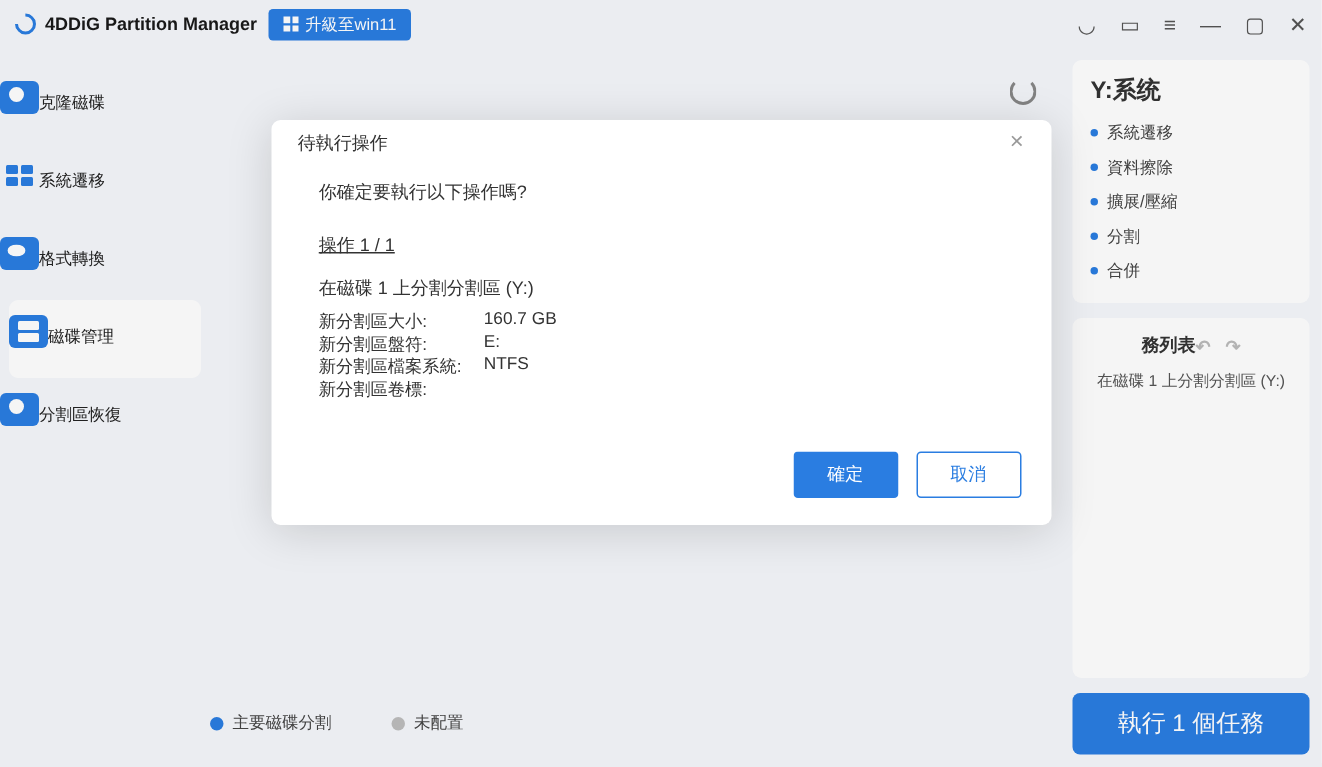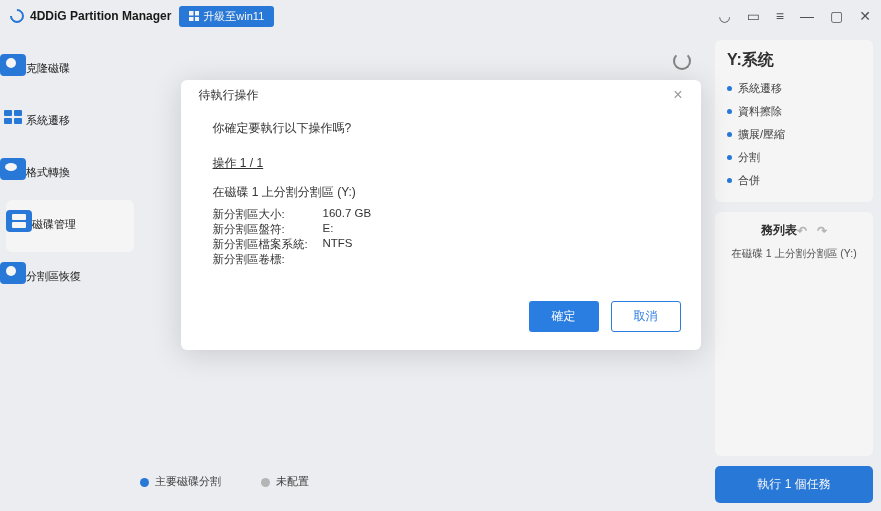--- a/index.html
+++ b/index.html
@@ -48,21 +48,21 @@
 .op-list div { padding: 4px 0; display: flex; align-items: center; gap: 6px; color: #444; }
 .op-list .op-bullet { width: 5px; height: 5px; border-radius: 50%; background: #2a7de1; flex-shrink: 0; }
 .health { display: flex; justify-content: space-around; align-items: center; margin: 6px 0 4px; }
 .gauge { width: 46px; height: 46px; border-radius: 50%; border: 4px solid #e0e6f0; display: flex; align-items: center; justify-content: center; font-size: 10px; font-weight: 600; position: relative; }
 .gauge.temp { border-top-color: #2a7de1; border-right-color: #2a7de1; }
 .gauge.state { border-color: #2a7de1; border-bottom-color: #e0e6f0; }
 .health-labels { display: flex; justify-content: space-around; font-size: 10px; color: #888; margin-top: 4px; }
 .queue-head { display: flex; align-items: center; justify-content: space-between; font-size: 12px; font-weight: 600; }
 .queue-icons { display: flex; gap: 10px; color: #bbb; font-size: 12px; }
 .queue-item { font-size: 10.5px; color: #555; margin-top: 8px; }
-.run-btn { margin-top: auto; background: #2a7de1; color: #fff; text-align: center; padding: 10px 0; font-size: 12px; border-radius: 5px; cursor: pointer; }
+.run-btn { margin-top: auto; background: #2a7de1; color: #fff; text-align: center; padding: 10px 0; font-size: 16px; border-radius: 5px; cursor: pointer; }
 
 
 .overlay { position: absolute; inset: 0; background: rgba(0,0,0,0.04); display: flex; align-items: flex-start; justify-content: center; padding-top: 80px; }
 .modal { width: 520px; background: #fff; border-radius: 6px; box-shadow: 0 4px 30px rgba(0,0,0,0.15); padding: 0; }
 .modal-head { display: flex; justify-content: space-between; align-items: center; padding: 6px 18px; font-size: 12px; color: #333; border-bottom: 0; }
 .modal-close { font-size: 16px; color: #999; cursor: pointer; }
 .modal-body { padding: 10px 32px 20px; font-size: 12px; color: #333; }
 .confirm-q { margin-bottom: 18px; }
 .op-count { margin-bottom: 12px; text-decoration: underline; }
 .op-title { font-weight: 400; margin-bottom: 6px; }

